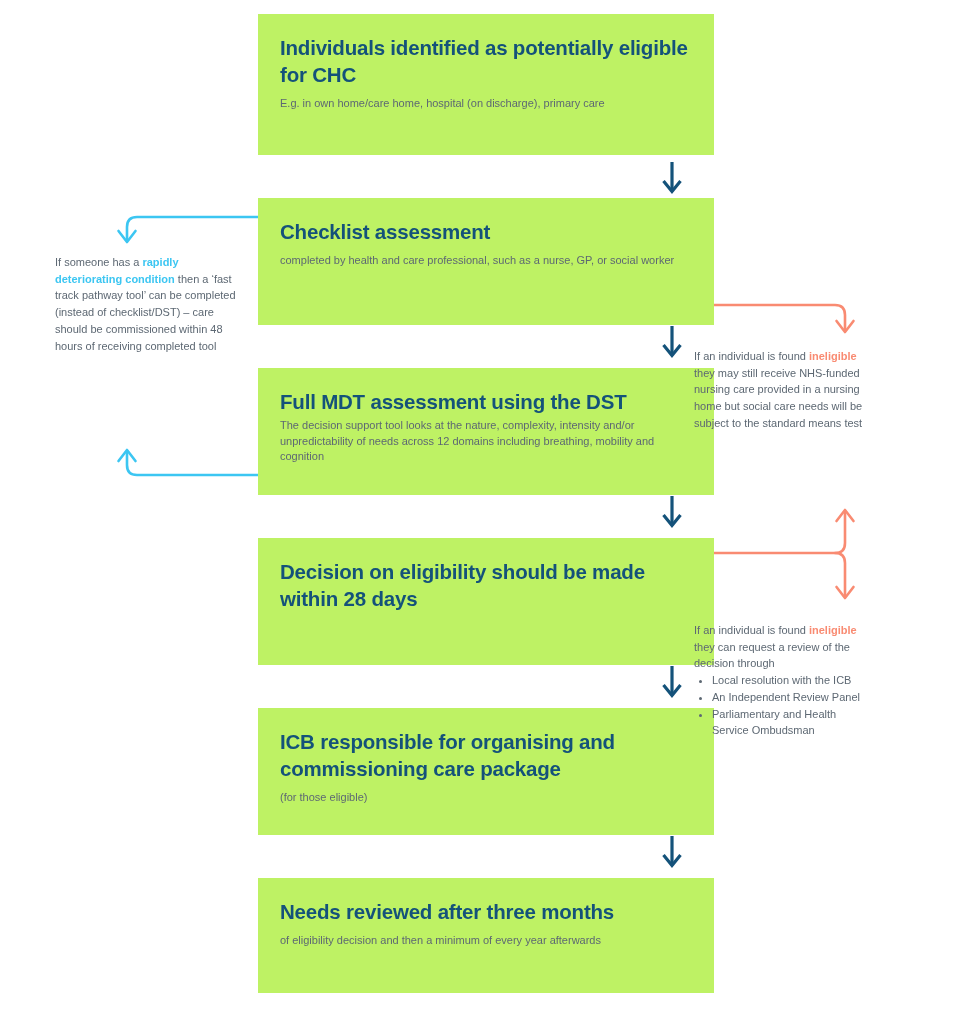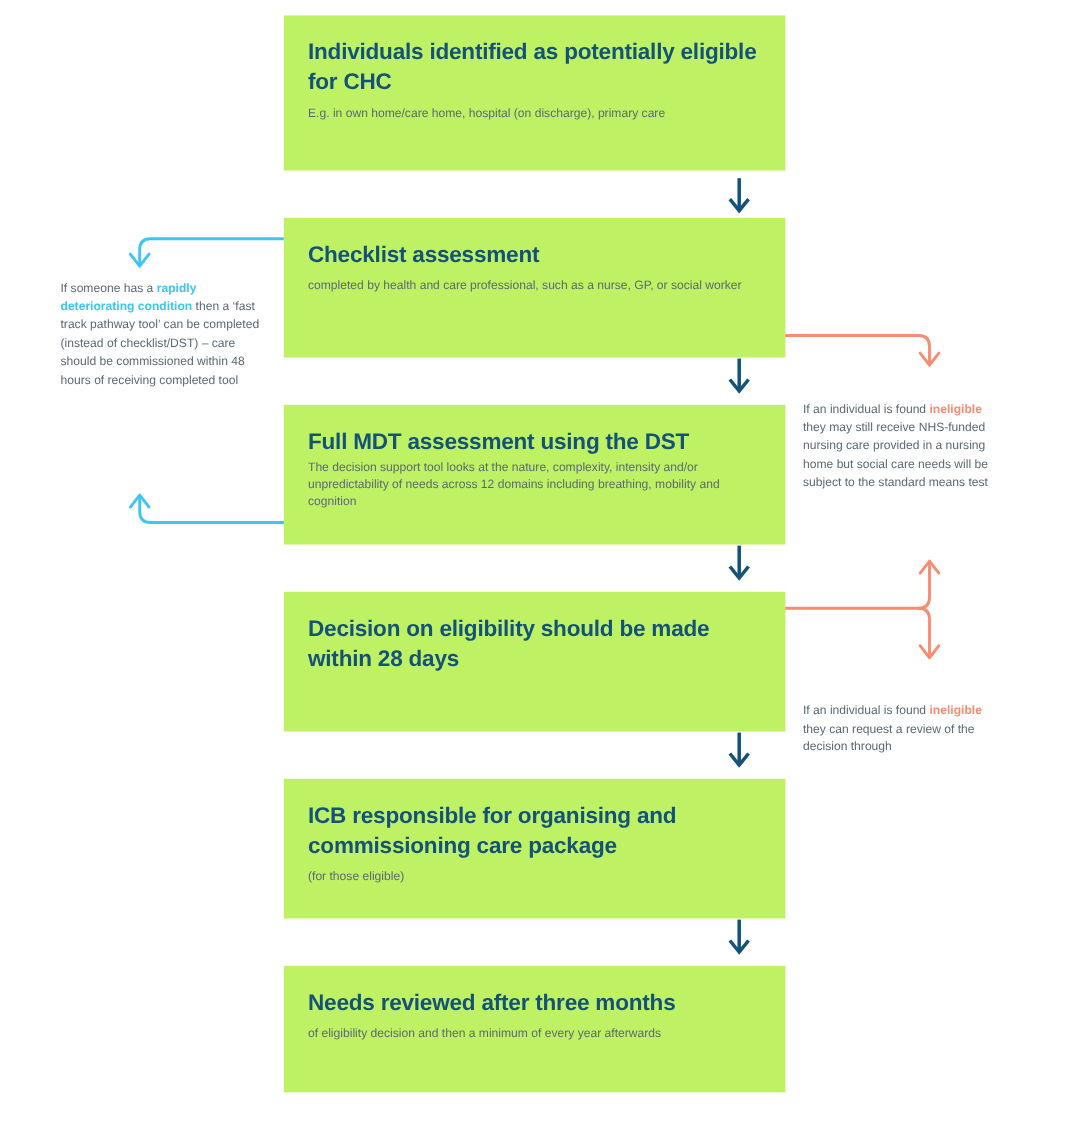--- a/index.html
+++ b/index.html
@@ -47,21 +47,21 @@
   }
 
   
   .side-note {
     position: absolute;
     color: #5d6873;
     font-size: 11px;
     line-height: 1.52;
   }
   .note-left  { left: 55px;  width: 190px; }
-  .note-right { left: 730px; width: 180px; margin-top: 16px; }
+  .note-right { left: 694px; width: 180px; }
   .hl-blue   { color: #3cc6f2; font-weight: bold; }
   .hl-orange { color: #f98b72; font-weight: bold; }
 
   .note-list {
     margin: 0;
     padding-left: 18px;
     list-style: disc;
   }
   .note-list li { margin: 0; padding: 0; }
 
@@ -160,15 +160,20 @@
   <div class="side-note note-left" style="top:254px;">
     <span>If someone has a </span><span class="hl-blue">rapidly deteriorating condition</span><span> then a ‘fast track pathway tool’ can be completed (instead of checklist/DST) – care should be commissioned within 48 hours of receiving completed tool</span>
   </div>
 
   <div class="side-note note-right" style="top:348px;">
     <span>If an individual is found </span><span class="hl-orange">ineligible</span><span> they may still receive NHS-funded nursing care provided in a nursing home but social care needs will be subject to the standard means test</span>
   </div>
 
   <div class="side-note note-right" style="top:622px;">
     <span>If an individual is found </span><span class="hl-orange">ineligible</span><span> they can request a review of the decision through</span>
+    <ul class="note-list">
+      <li>Local resolution with the ICB</li>
+      <li>An Independent Review Panel</li>
+      <li>Parliamentary and Health Service Ombudsman</li>
+    </ul>
   </div>
 
 </div>
 
 </body></html>

